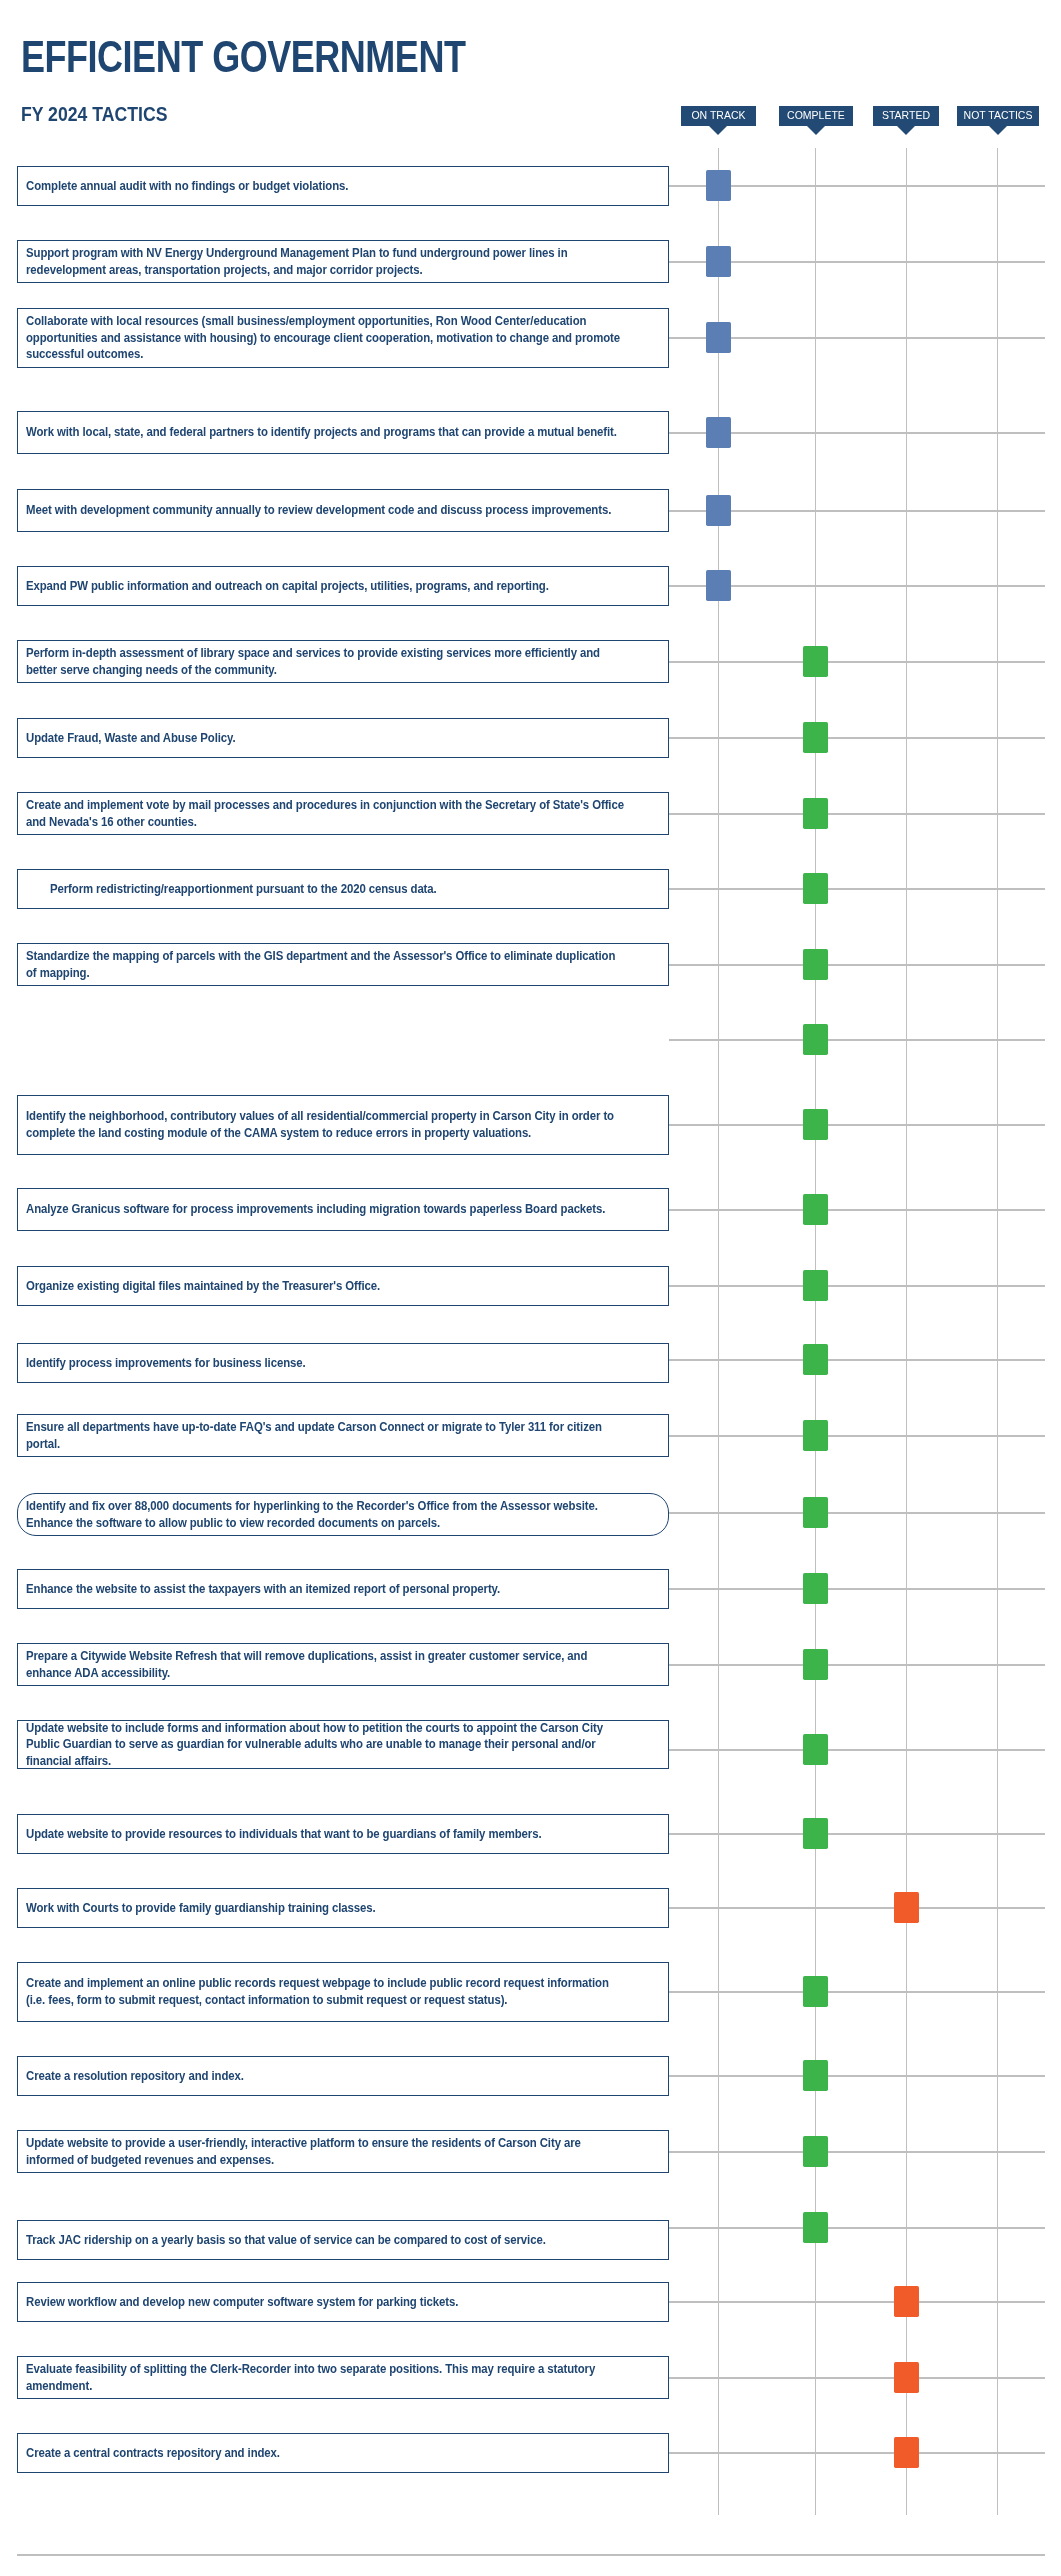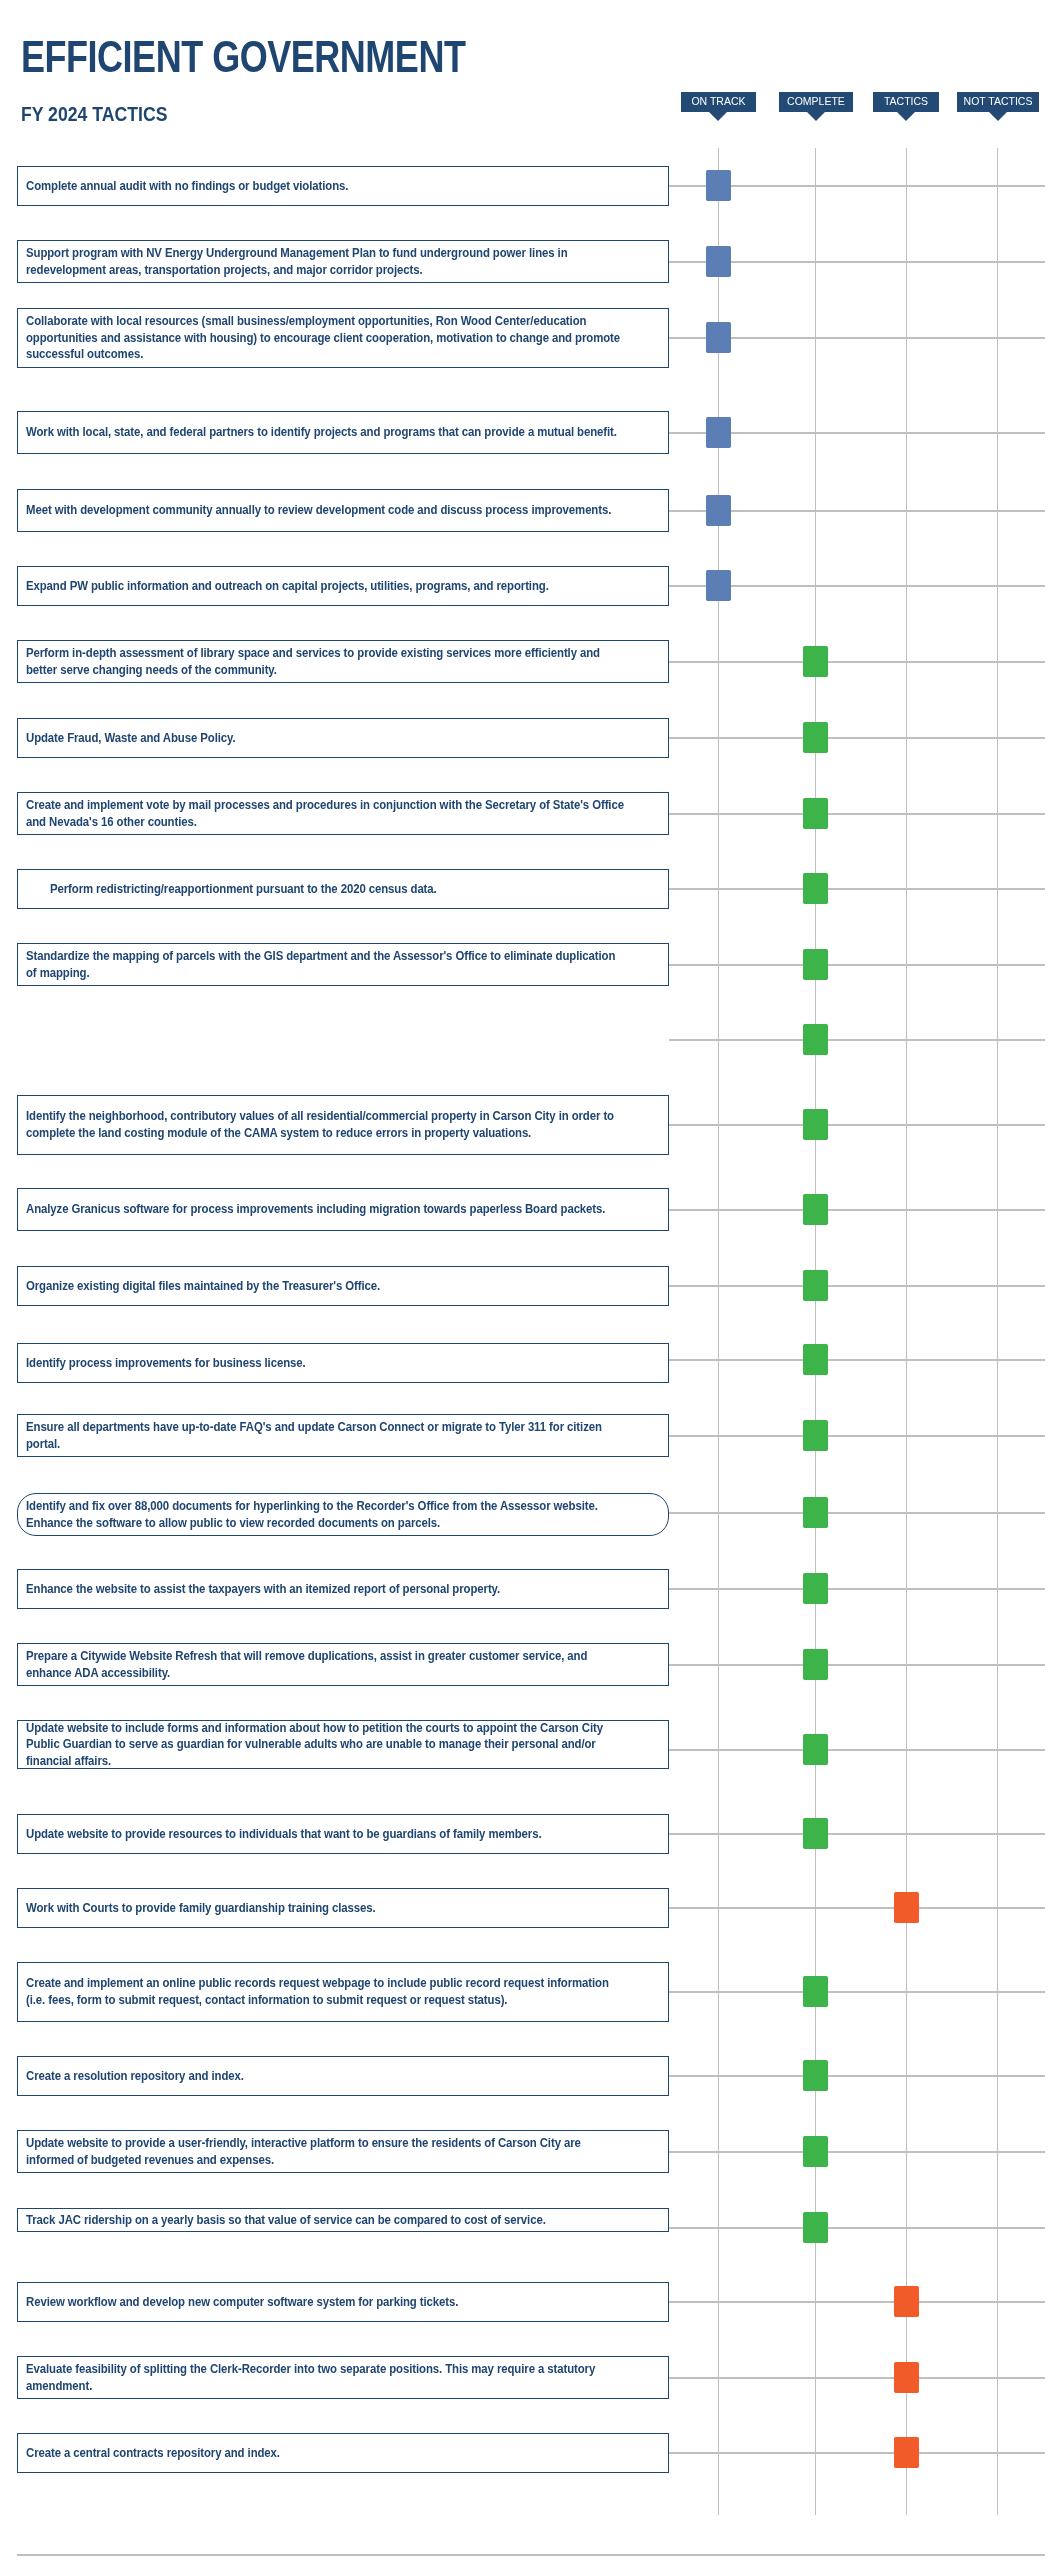--- a/index.html
+++ b/index.html
@@ -47,21 +47,21 @@
     letter-spacing:0px;
     color:#1F4571;
     transform:scaleX(0.84);
     transform-origin:left center;
     white-space:nowrap;
   }
 
   
   .legend{
     position:absolute;
-    top:92px;
+    top:106px;
     height:33px;
   }
   .legend .flag{
     position:relative;
     background:#224A74;
     color:#ffffff;
     font-size:10.5px;
     line-height:10.5px;
     font-weight:normal;
     text-align:center;
@@ -150,21 +150,21 @@
   </div>
 
   <div id="legend-container">
       <div class="legend" style="left: 681px; width: 75px;">
         <div class="flag"><span>ON TRACK</span><span class="tip"></span></div>
       </div>
       <div class="legend" style="left: 779px; width: 74px;">
         <div class="flag"><span>COMPLETE</span><span class="tip"></span></div>
       </div>
       <div class="legend" style="left: 873px; width: 66px;">
-        <div class="flag"><span>TACTICS</span><span class="tip"></span></div>
+        <div class="flag"><span>STARTED</span><span class="tip"></span></div>
       </div>
       <div class="legend" style="left: 957px; width: 82px;">
         <div class="flag"><span>NOT TACTICS</span><span class="tip"></span></div>
       </div>
     </div>
 
   <div id="gridlines">
       <div class="gridline" style="left: 718px;"></div>
       <div class="gridline" style="left: 815px;"></div>
       <div class="gridline" style="left: 906px;"></div>
@@ -345,21 +345,21 @@
         <div class="marker m-complete" style="left: 803px; top: 4.4px;"></div>
       </div>
       <div class="row" style="top: 2130px; height: 77px;">
         <div class="tactic-box" style="top: 0px; height: 43px;">
           <div class="tactic-text">Update website to provide a user-friendly, interactive platform to ensure the residents of Carson City are informed of budgeted revenues and expenses.</div>
         </div>
         <div class="connector" style="left: 669px; top: 20.5px; width: 376px;"></div>
         <div class="marker m-complete" style="left: 803px; top: 6px;"></div>
       </div>
       <div class="row" style="top: 2208px; height: 74px;">
-        <div class="tactic-box" style="top: 0px; height: 24px;">
+        <div class="tactic-box" style="top: 12px; height: 40px;">
           <div class="tactic-text">Track JAC ridership on a yearly basis so that value of service can be compared to cost of service.</div>
         </div>
         <div class="connector" style="left: 669px; top: 19px; width: 376px;"></div>
         <div class="marker m-complete" style="left: 803px; top: 4.4px;"></div>
       </div>
       <div class="row" style="top: 2282px; height: 74px;">
         <div class="tactic-box" style="top: 0px; height: 40px;">
           <div class="tactic-text">Review workflow and develop new computer software system for parking tickets.</div>
         </div>
         <div class="connector" style="left: 669px; top: 19px; width: 376px;"></div>

